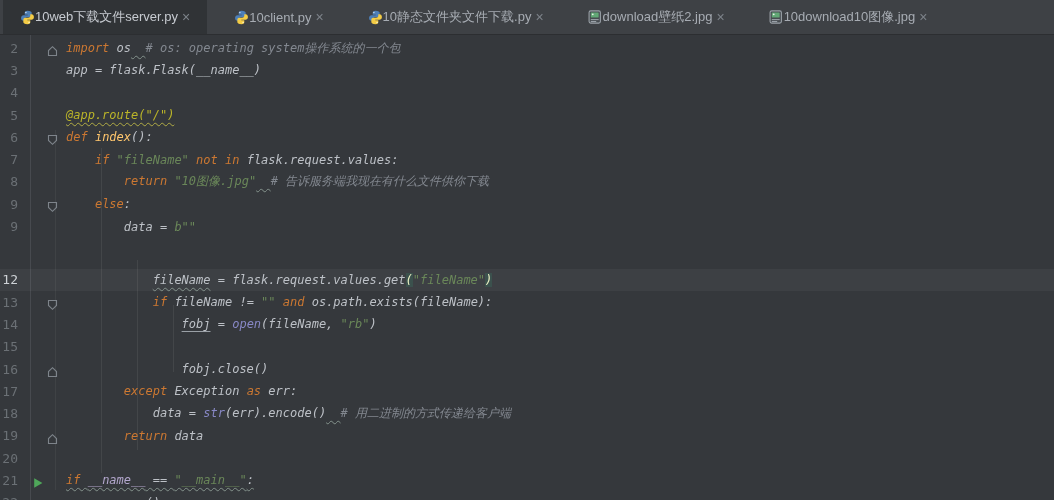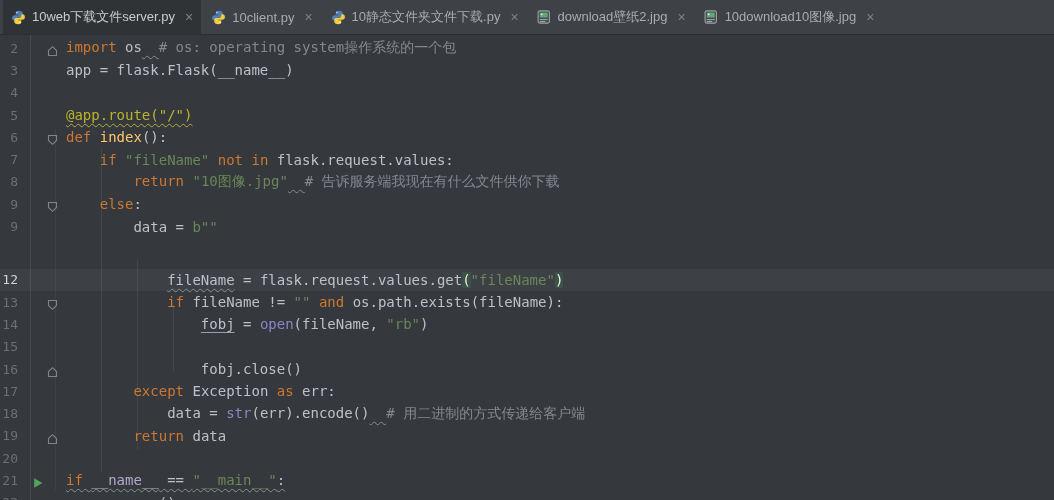--- a/index.html
+++ b/index.html
@@ -4,22 +4,22 @@
 <style>
   * { margin:0; padding:0; box-sizing:border-box; }
   html,body { width:1054px; height:500px; overflow:hidden; background:var(--bg); }
   #ide { position:relative; width:1054px; height:500px; background:var(--bg);
          font-family:"Liberation Sans","DejaVu Sans",sans-serif; }
 
   
   #tabbar { position:absolute; top:0; left:0; right:0; height:35px;
             background:var(--tabbar); display:flex; align-items:stretch;
             padding-left:3px; border-bottom:1px solid #2c2e31; }
-  .tab { display:flex; align-items:center; gap:6px; padding:0 8px;
-         color:var(--tabText); font-size:13px; cursor:pointer; margin-right:2px; }
+  .tab { display:flex; align-items:center; gap:0; padding:0 17px;
+         color:var(--tabText); font-size:13px; cursor:pointer; margin-right:10px; }
   .tab.active { background:var(--tabActive); color:var(--tabTextActive); }
   .tab .ticon { display:inline-flex; width:15px; height:15px; flex:none; }
   .tab .tclose { color:#7d838a; font-size:14px; margin-left:4px; line-height:1; }
 
   
   #editor { position:absolute; top:35px; left:0; right:0; bottom:0;
             padding-top:2px; overflow:hidden;
             font-family:"DejaVu Sans Mono","Liberation Mono",monospace; }
   .sepline { position:absolute; top:0; bottom:0; left:30px; width:1px;
              background:var(--sep); }
@@ -28,22 +28,22 @@
   .iguide { position:absolute; width:1px; background:var(--indentGuide); }
 
   .row { position:relative; display:flex; align-items:center; height:22.3px; }
   .row.current { background:var(--currentLine);margin-top:31px; }
   .ln { width:30px; flex:none; text-align:right; padding-right:12px;
         font-size:13px; color:var(--gutterText); cursor:pointer; }
   .row.current .ln { color:var(--gutterTextActive); }
   .foldcell { width:33px; flex:none; position:relative; height:100%; }
   .foldcell .fold { position:absolute; left:17px; top:50%; margin-top:-6px; cursor:pointer; }
   .foldcell .run { position:absolute; left:2px; top:50%; margin-top:-6px; cursor:pointer; }
-  .code-text { white-space:pre; font-size:14px; color:var(--plain);
-               padding-left:3px; cursor:text; }
+  .code-text { white-space:pre; font-size:12px; color:var(--plain);
+               padding-left:3px; cursor:text;font-style:italic; }
 
   .tok-kw  { color:var(--kw); }
   .tok-str { color:var(--str); }
   .tok-com { color:var(--com); }
   .tok-dec { color:var(--dec); }
   .tok-fn  { color:var(--fn); }
   .tok-bi  { color:var(--bi); }
   .tok-dun { color:var(--dun);text-align:center; }
   .tok-hl  { background:var(--hlBg); color:var(--hlText); }
 

